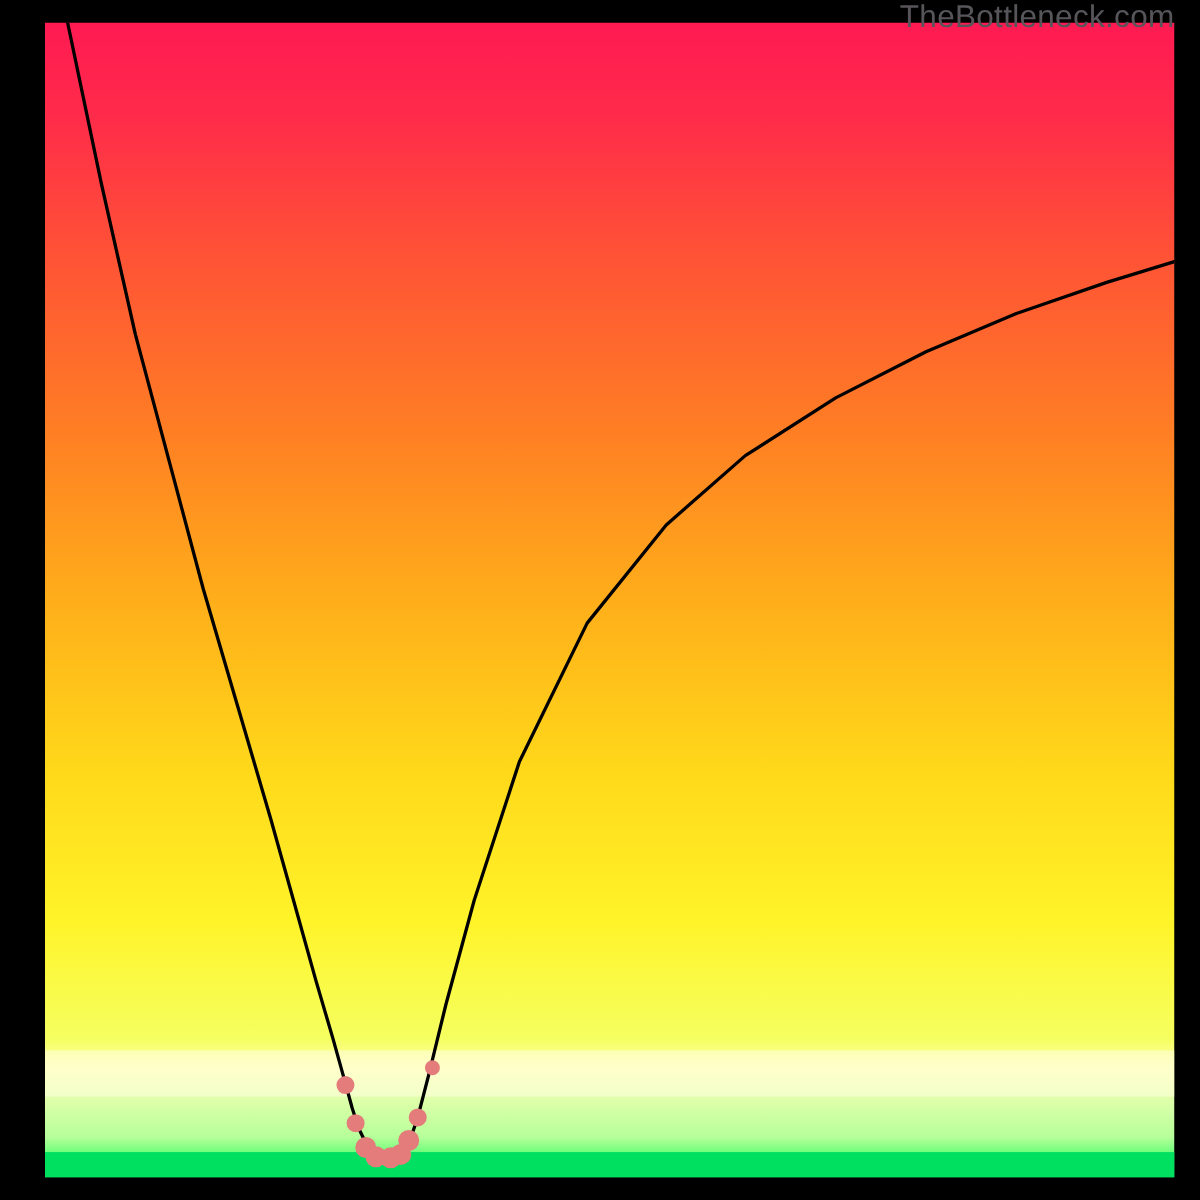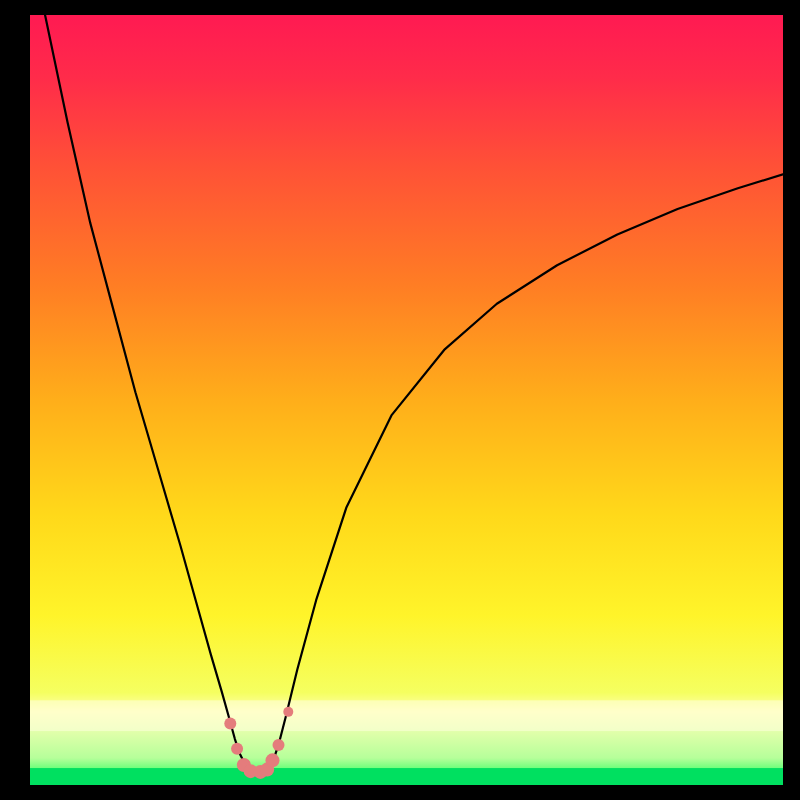--- a/index.html
+++ b/index.html
@@ -33,20 +33,21 @@
     color: #57555a;
     letter-spacing: 0.2px;
     z-index: 10;
   }
   svg { display: block; }
 </style>
 </head>
 <body>
 
 <div class="frame">
+  <div class="watermark">TheBottleneck.com</div>
   <div class="plot">
     <svg id="chart-svg" width="753" height="770" viewBox="0 0 753 770">
         <defs>
           <linearGradient id="bg" x1="0" y1="0" x2="0" y2="1">
             <stop offset="0%" stop-color="#ff1a52"></stop>
             <stop offset="8%" stop-color="#ff2b4a"></stop>
             <stop offset="20%" stop-color="#ff5236"></stop>
             <stop offset="35%" stop-color="#ff7d24"></stop>
             <stop offset="50%" stop-color="#ffae1a"></stop>
             <stop offset="65%" stop-color="#ffd91a"></stop>

